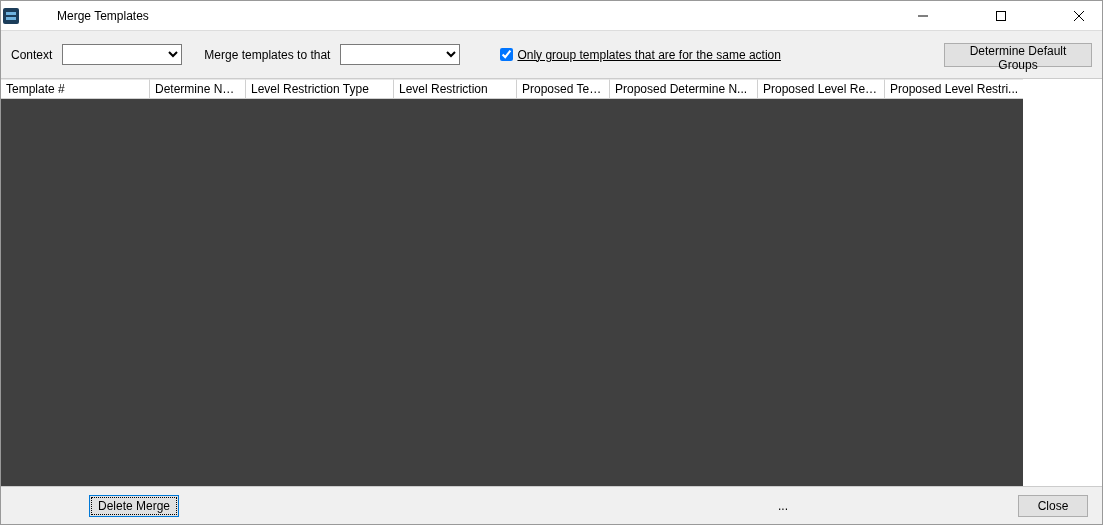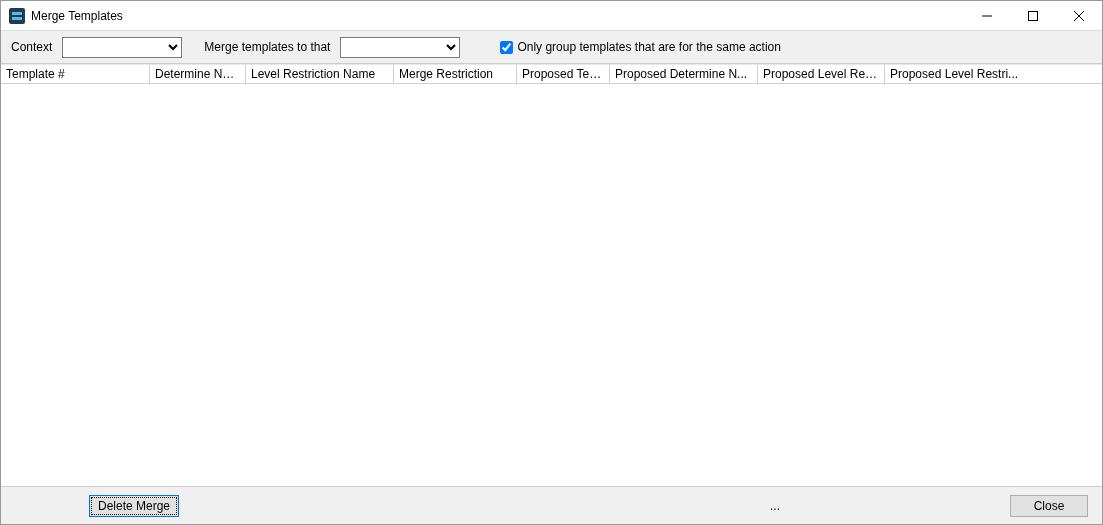--- a/index.html
+++ b/index.html
@@ -18,21 +18,22 @@
       display: flex;
       flex-direction: column;
       background: #fff;
     }
     .titlebar {
       height: 30px;
       display: flex;
       align-items: center;
       background: #fff;
       border-bottom: 1px solid #ddd;
-      padding-left: 8px;
+      padding-left: 2px;
+      gap: 32px;
     }
     .titlebar .app-icon {
       width: 16px;
       height: 16px;
       background: #1c3d5a;
       margin-right: 6px;
       display: flex;
       align-items: center;
       justify-content: center;
       border-radius: 2px;
@@ -46,21 +47,21 @@
       width: 46px;
       height: 30px;
       display: flex;
       align-items: center;
       justify-content: center;
       background: transparent;
       border: none;
       cursor: default;
     }
     .toolbar {
-      height: 33px;
+      height: 48px;
       background: #f0f0f0;
       border-bottom: 1px solid #ccc;
       display: flex;
       align-items: center;
       padding: 0 10px;
       gap: 10px;
     }
     .toolbar label {
       font-size: 12px;
     }
@@ -68,40 +69,40 @@
       height: 21px;
       width: 120px;
       font-size: 12px;
       border: 1px solid #7a7a7a;
       background: #fff;
     }
     .checkbox-wrap {
       display: flex;
       align-items: center;
       gap: 4px;
+      text-decoration: underline;
     }
     .checkbox-wrap input[type="checkbox"] {
       width: 13px;
       height: 13px;
       margin: 0;
     }
     .toolbar .btn {
       height: 24px;
       padding: 0 10px;
       background: #e1e1e1;
       border: 1px solid #adadad;
       font-size: 12px;
       cursor: default;
     }
     .table-area {
       flex: 1;
       display: flex;
-      flex-direction: column;
       overflow: hidden;
-      background: #6d28d9;
+      background: #404040;
     }
     .table-header {
       height: 20px;
       display: flex;
       background: #fff;
       border-bottom: 1px solid #d0d0d0;
     }
     .table-header .col {
       border-right: 1px solid #d0d0d0;
       border-top: 1px solid #e8e8e8;
@@ -181,36 +182,37 @@
     <label style="margin-left:12px">Merge templates to that</label>
     <select value=""></select>
 
     <div class="checkbox-wrap" style="margin-left:30px">
       <input type="checkbox" checked="" style="">
       <label>Only group templates that are for the same action</label>
     </div>
 
 
     <span class="flex-spacer"></span>
+    <button class="btn" style="width:148px">Determine Default Groups</button>
   </div>
 
   <div class="table-area">
     <div class="table-header">
       <div class="col" style="width:149px">Template #</div>
       <div class="col" style="width:96px">Determine Name</div>
-      <div class="col" style="width:148px">Level Restriction Name</div>
-      <div class="col" style="width:123px">Merge Restriction</div>
+      <div class="col" style="width:148px">Level Restriction Type</div>
+      <div class="col" style="width:123px">Level Restriction</div>
       <div class="col" style="width:93px">Proposed Template #</div>
       <div class="col" style="width:148px">Proposed Determine N...</div>
       <div class="col" style="width:127px">Proposed Level Restri...</div>
       <div class="col" style="flex:1;border-right:none">Proposed Level Restri...</div>
     </div>
     <div class="table-body"></div>
   </div>
 
   <div class="footer">
     <span style="width:74px"></span>
     <button class="btn focused">Delete Merge</button>
     <span class="flex-spacer"></span>
     <span class="ellipsis" style="margin-right:230px">...</span>
-    <button class="btn" style="width:78px">Close</button>
+    <button class="btn" style="width:70px">Close</button>
   </div>
 </div>
 
 </body></html>

